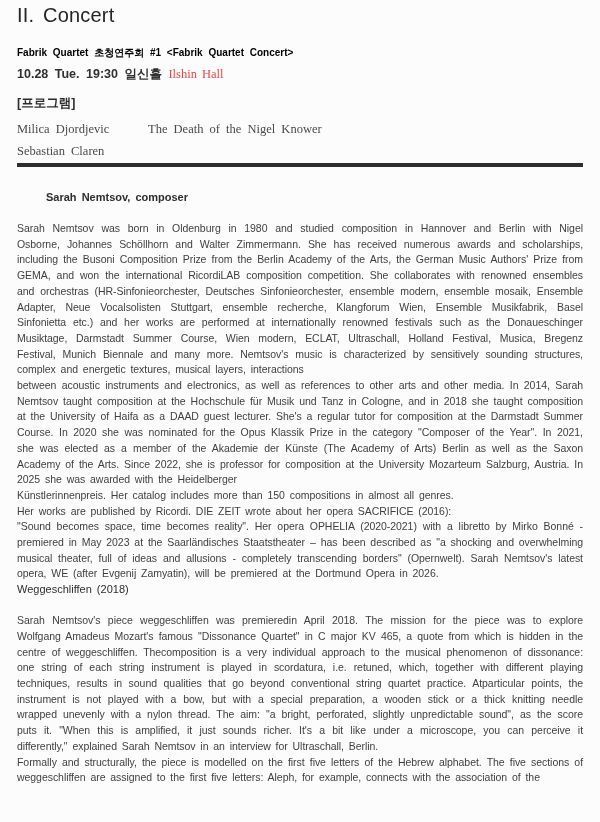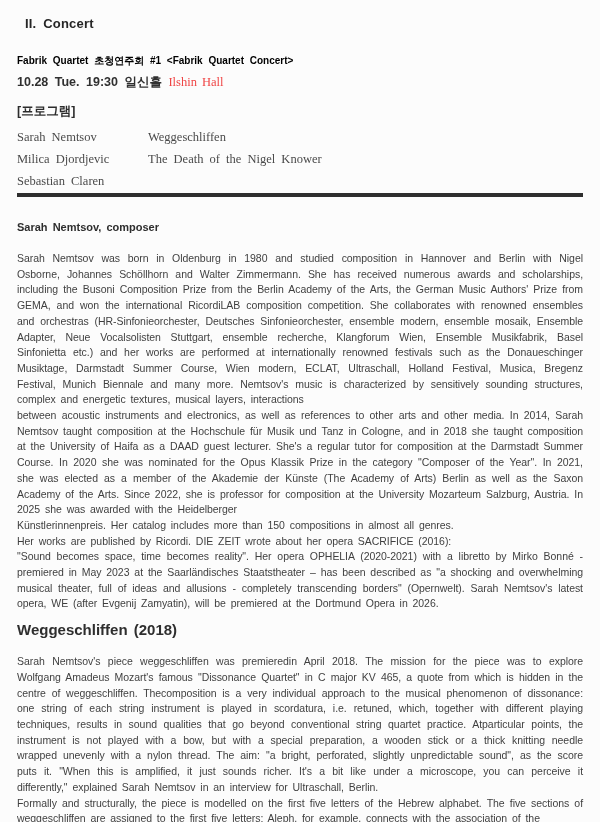--- a/index.html
+++ b/index.html
@@ -9,24 +9,24 @@
     height: 822px;
     background: #fcfcfc;
     overflow: hidden;
     font-family: "Liberation Sans", sans-serif;
     color: #3d3d3d;
     -webkit-font-smoothing: antialiased;
   }
   .page { padding: 6px 17px 0 17px; }
 
   .section-title {
-    margin: 8px;
-    font-size: 13px;
+    margin: 0;
+    font-size: 20px;
     line-height: 19px;
-    font-weight: bold;
+    font-weight: normal;
     color: #262626;
     letter-spacing: 0.2px;
     word-spacing: 3px;
   }
   .event-title {
     margin-top: 20px;
     font-size: 10px;
     line-height: 15px;
     font-weight: bold;
     color: #000000;
@@ -71,35 +71,36 @@
     border-bottom: 2px solid #2e2e2e;
   }
 
   .bio-heading {
     margin-top: 23px;
     font-size: 11px;
     line-height: 14px;
     font-weight: bold;
     color: #2e2e2e;
     word-spacing: 2px;
+    margin-left: 29px;
   }
   .body-text {
     font-size: 10.5px;
     line-height: 15.7px;
     text-align: justify;
     word-spacing: 2px;
     letter-spacing: -0.05px;
     color: #3f3f3f;
   }
   .body-text.first { margin-top: 17px; }
   .work-heading {
-    margin-top: 11px;
-    font-size: 15px;
+    margin-top: 0;
+    font-size: 11px;
     line-height: 14px;
-    font-weight: bold;
+    font-weight: normal;
     color: #2e2e2e;
     word-spacing: 2px;
   }
 </style>
 </head>
 <body>
 
 <div class="page">
 
   <h1 class="section-title">II. Concert</h1>
@@ -107,24 +108,20 @@
   <div class="event-title">Fabrik Quartet 초청연주회 #1 &lt;Fabrik Quartet Concert&gt;</div>
 
   <div class="event-when">
     <span>10.28 Tue. 19:30 일신홀</span>
     <span class="venue-en">Ilshin Hall</span>
   </div>
 
   <div class="program-heading">[프로그램]</div>
 
   <div class="program-table">
-    <div class="program-row">
-      <span class="program-composer">Sarah Nemtsov</span>
-      <span class="program-work">Weggeschliffen</span>
-    </div>
     <div class="program-row">
       <span class="program-composer">Milica Djordjevic</span>
       <span class="program-work">The Death of the Nigel Knower</span>
     </div>
     <div class="program-row">
       <span class="program-composer">Sebastian Claren</span>
     </div>
   </div>
 
   <div class="double-rule"></div>

